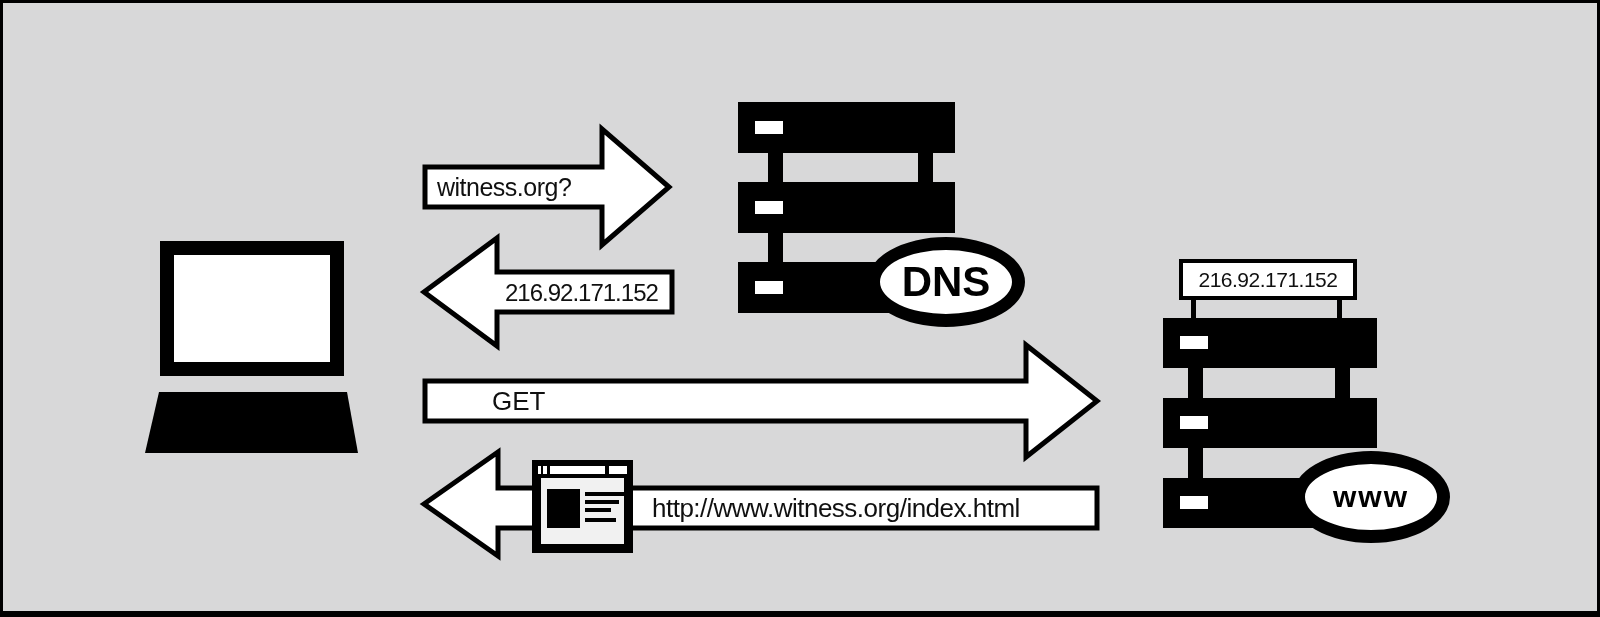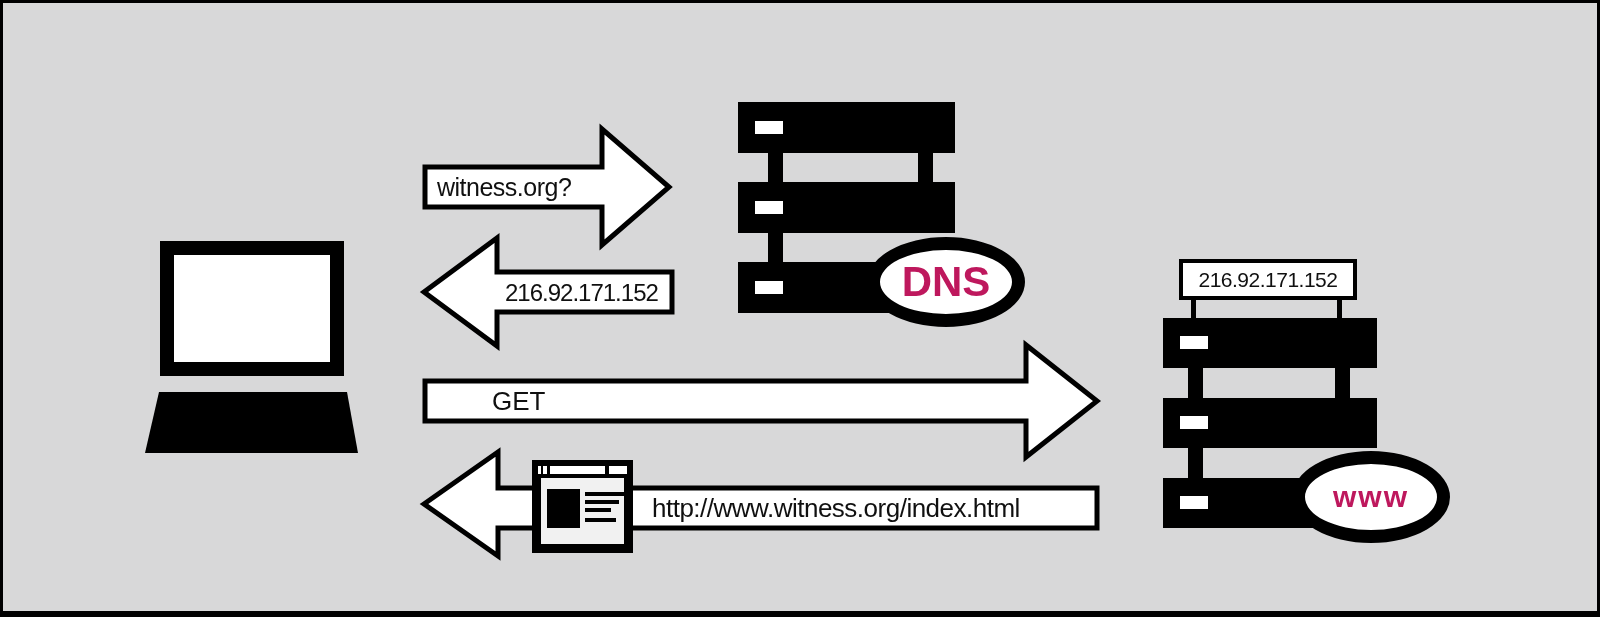--- a/index.html
+++ b/index.html
@@ -44,21 +44,21 @@
   .t-url { font-size: 26px; letter-spacing: -0.5px; }
   .oval {
     position: absolute;
     border: 13px solid var(--ink, #000);
     border-radius: 50%;
     background: #ffffff;
     display: flex;
     align-items: center;
     justify-content: center;
     font-weight: bold;
-    color: #be185d;
+    color: #000000;
   }
   .ip-label {
     position: absolute;
     background: #ffffff;
     border: 4px solid var(--ink, #000);
     display: flex;
     align-items: center;
     justify-content: center;
     font-size: 21px;
     letter-spacing: -0.5px;

